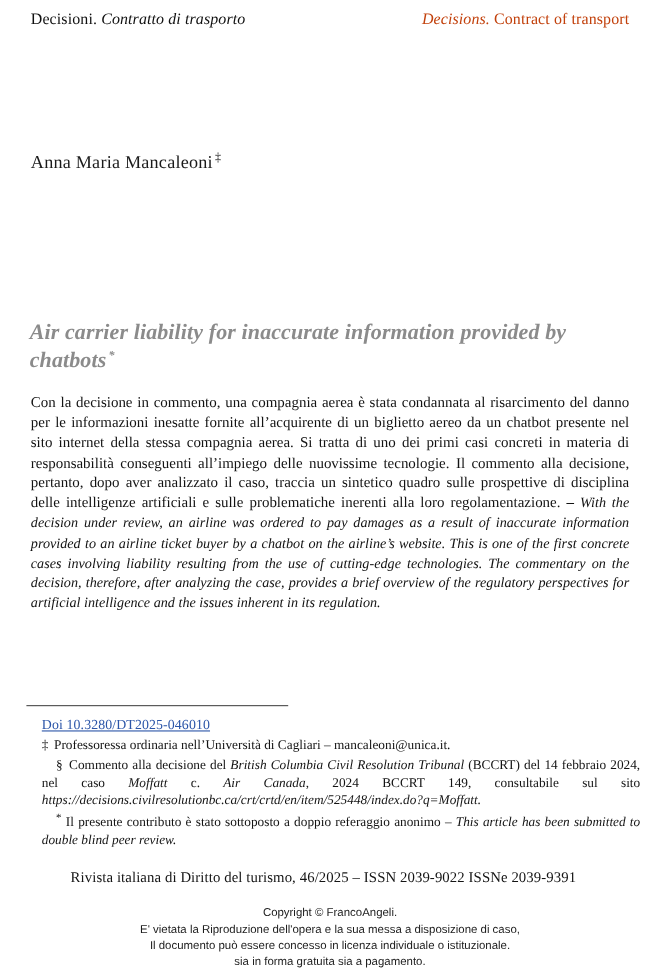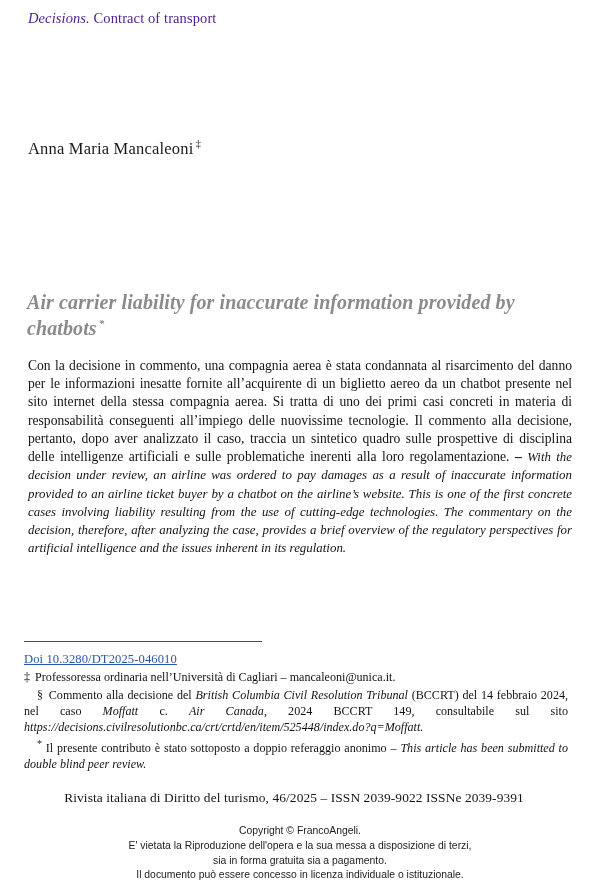--- a/index.html
+++ b/index.html
@@ -30,21 +30,21 @@
     left: 28px;
     right: 28px;
     height: 22px;
     display: flex;
     justify-content: space-between;
     align-items: baseline;
     font-size: 14.5px;
     letter-spacing: 0.1px;
   }
   .rh-left { color: #101010; white-space: nowrap; }
-  .rh-right { color: #4c1d95; white-space: nowrap; text-align: right; }
+  .rh-right { color: #c2410c; white-space: nowrap; text-align: right; }
   .rh-left .em, .rh-right .em { font-style: italic; }
 
   
   .author {
     position: absolute;
     top: 137px;
     left: 28px;
     font-size: 16.5px;
     color: #1a1a1a;
     letter-spacing: 0.2px;
@@ -116,21 +116,21 @@
     position: absolute;
     top: 641px;
     left: 24px;
     width: 238px;
     height: 1px;
     background: #4a4a4a;
   }
   .footnotes {
     position: absolute;
     top: 651px;
-    left: 24px;
+    left: 38px;
     width: 544px;
     font-size: 12.1px;
     line-height: 1.36;
     color: #131313;
   }
   .footnotes .doi {
     color: #2b55a8;
     text-decoration: underline;
     font-size: 12.6px;
     display: inline-block;
@@ -174,20 +174,21 @@
     line-height: 1.42;
     color: #1c1c1c;
   }
 </style>
 </head>
 <body>
 
 <div class="page">
 
   <div class="running-head">
+    <div class="rh-left"><span>Decisioni.</span> <span class="em">Contratto di trasporto</span></div>
     <div class="rh-right"><span class="em">Decisions.</span> <span>Contract of transport</span></div>
   </div>
 
   <div class="author">
     <span>Anna Maria Mancaleoni</span><span class="mark">‡</span>
   </div>
 
 
   <h2 class="subtitle">
     <span>Air carrier liability for inaccurate information provided by chatbots</span><span class="mark">*</span>
@@ -204,18 +205,18 @@
 
     <div class="fn fn-indent"><span class="mark">§</span> <span>Commento alla decisione del </span><span class="it">British Columbia Civil Resolution Tribunal</span><span> (BCCRT) del 14 febbraio 2024, nel caso </span><span class="it">Moffatt</span><span> c. </span><span class="it">Air Canada</span><span>, 2024 BCCRT 149, consultabile sul sito </span><span class="url">https://decisions.civilresolutionbc.ca/crt/crtd/en/item/525448/index.do?q=Moffatt.</span></div>
 
     <div class="fn fn-indent"><span class="star">*</span> <span>Il presente contributo è stato sottoposto a doppio referaggio anonimo</span> <span>–</span> <span class="it">This article has been submitted to double blind peer review.</span></div>
   </div>
 
   <div class="journal-line">Rivista italiana di Diritto del turismo, 46/2025 – ISSN 2039-9022 ISSNe 2039-9391</div>
 
   <div class="copyright">
     <div>Copyright © FrancoAngeli.</div>
-    <div>E' vietata la Riproduzione dell'opera e la sua messa a disposizione di terzi,</div>
+    <div>E' vietata la Riproduzione dell'opera e la sua messa a disposizione di caso,</div>
+    <div>Il documento può essere concesso in licenza individuale o istituzionale.</div>
     <div>sia in forma gratuita sia a pagamento.</div>
-    <div>Il documento può essere concesso in licenza individuale o istituzionale.</div>
   </div>
 
 </div>
 
 </body></html>

